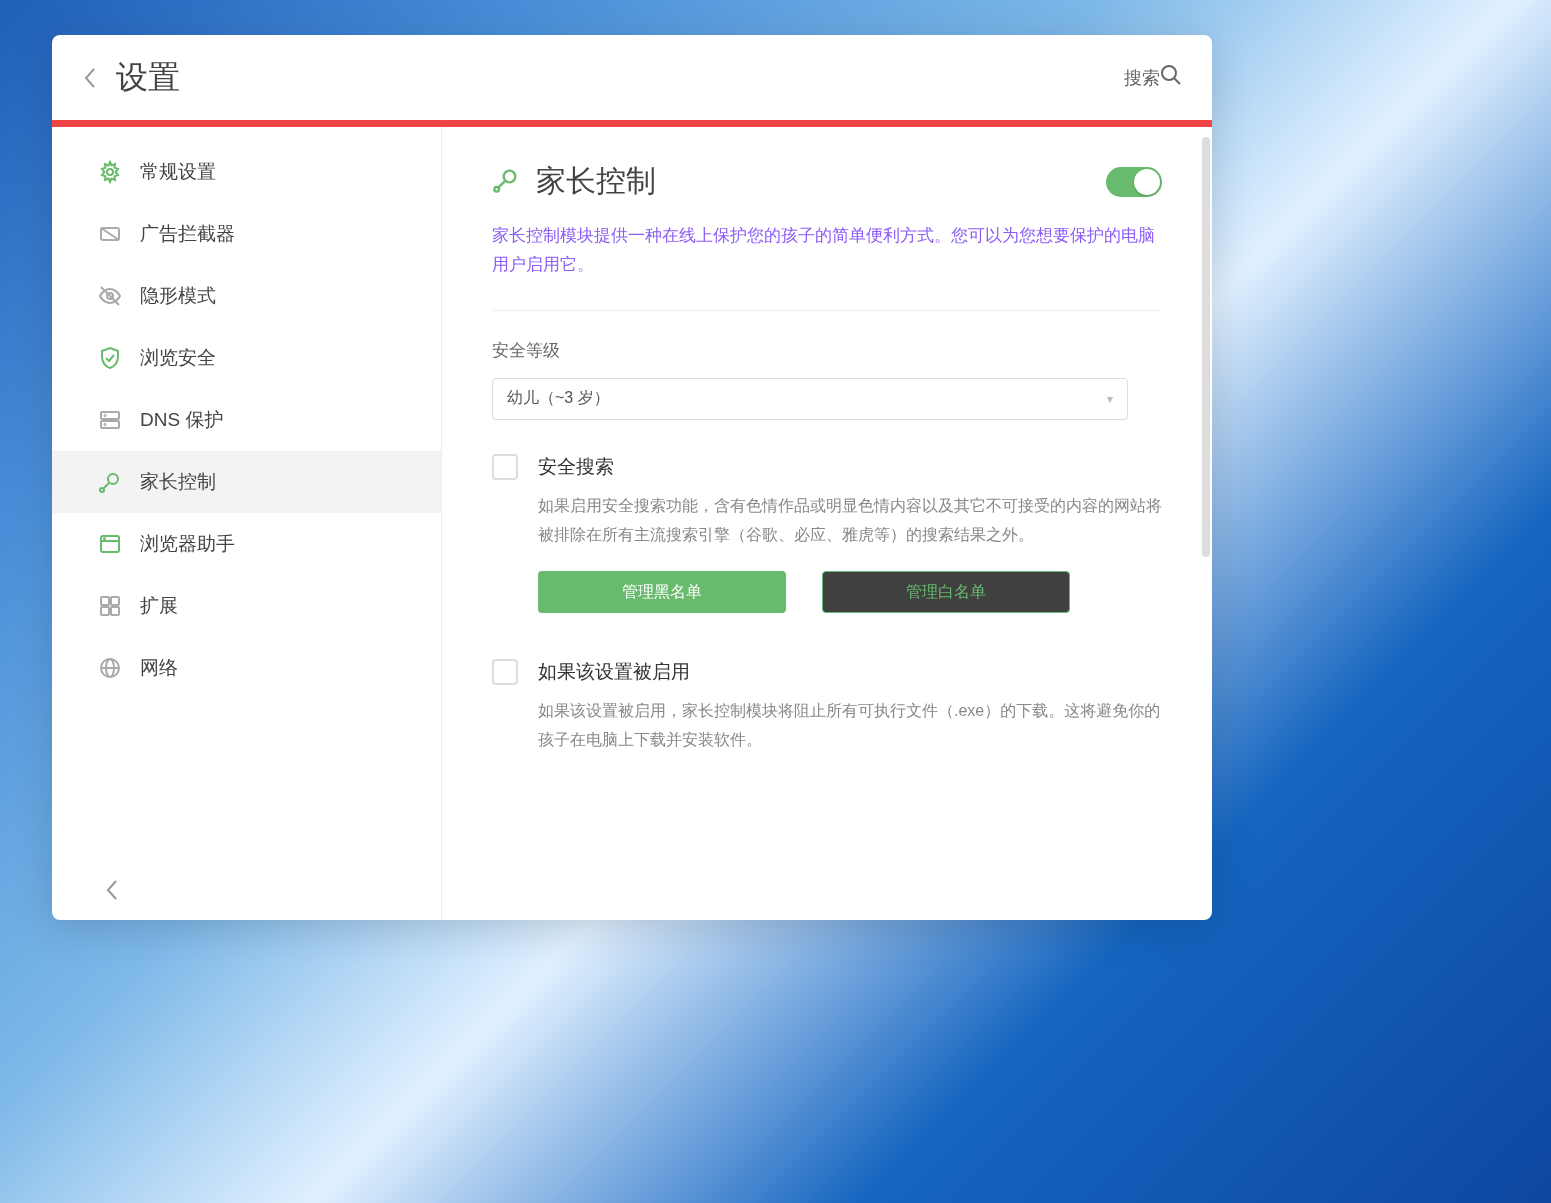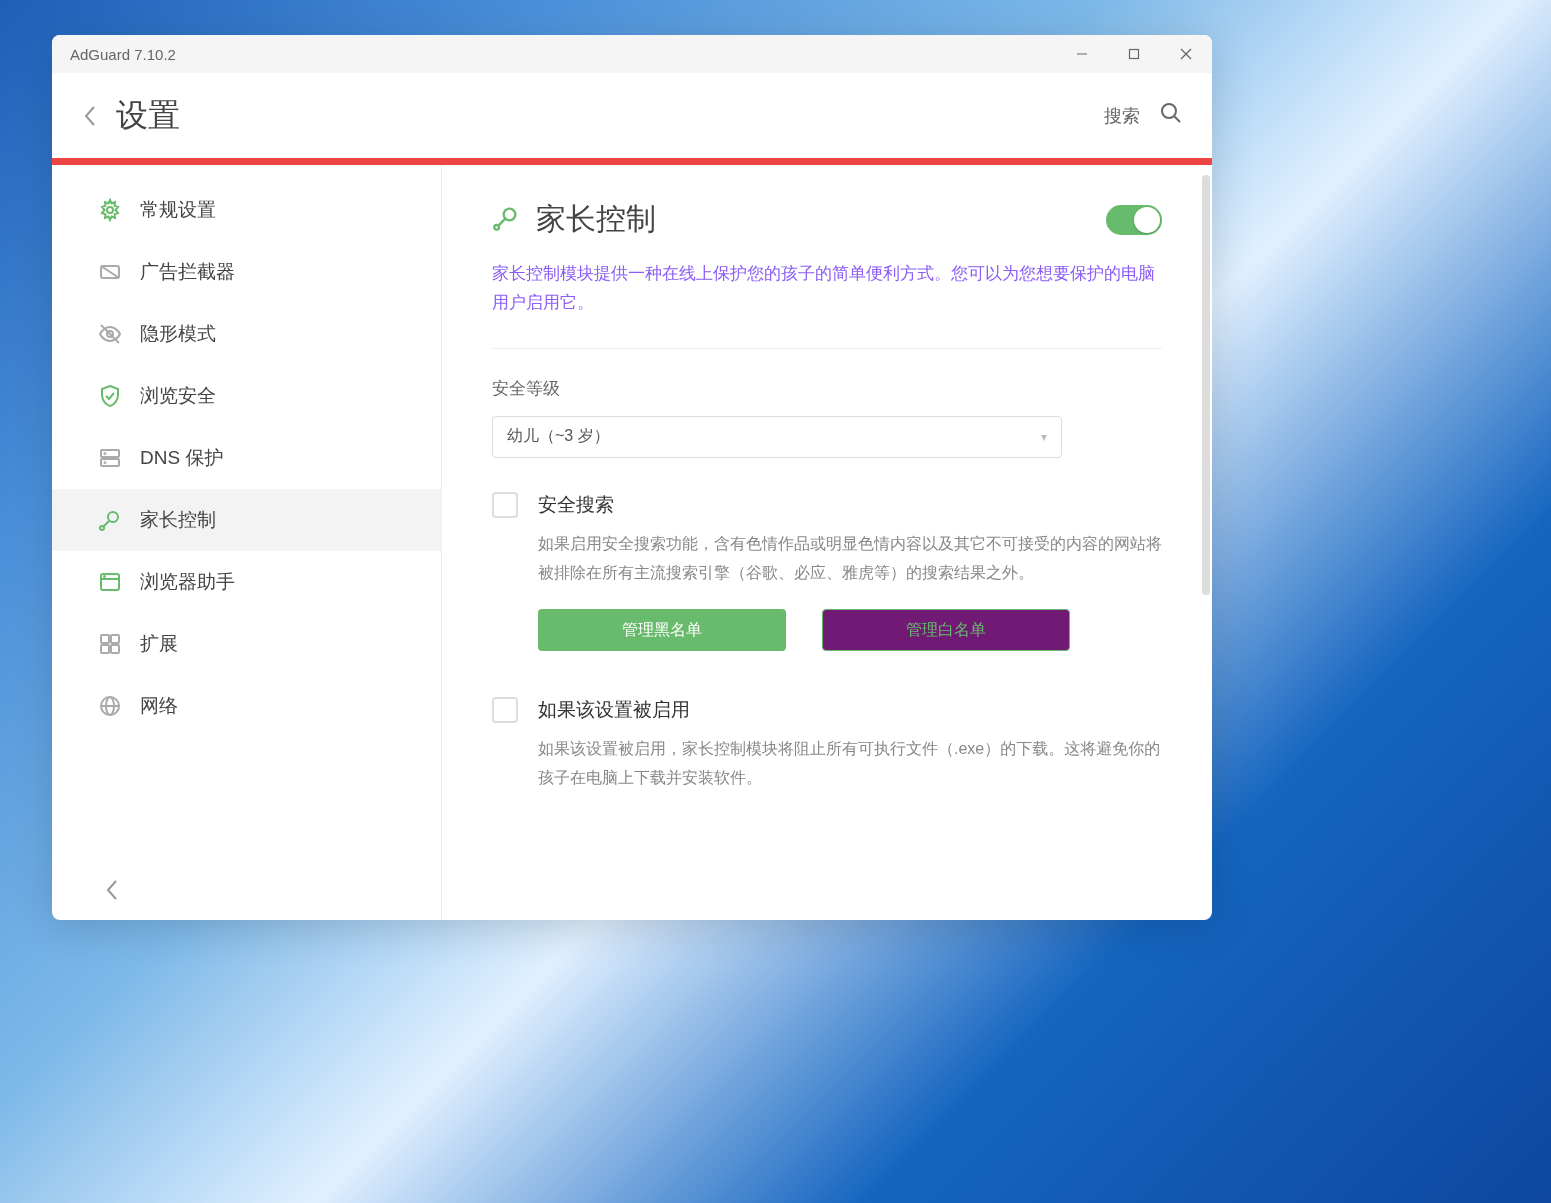--- a/index.html
+++ b/index.html
@@ -62,21 +62,21 @@
 .header-title {
   font-size: 32px;
   color: #444;
   font-weight: 400;
   margin-left: 8px;
 }
 .header .spacer { flex: 1; }
 .search-area {
   display: flex;
   align-items: center;
-  gap: 20px;
+  gap: 0;
   color: #666;
   font-size: 18px;
   cursor: pointer;
 }
 .body {
   flex: 1;
   display: flex;
   overflow: hidden;
 }
 .sidebar {
@@ -173,21 +173,21 @@
 .desc {
   font-size: 17px;
   color: #8b5cf6;
   line-height: 1.7;
   margin-bottom: 30px;
   margin-top: 20px;
 }
 .divider { height: 1px; background: #eee; margin-bottom: 28px; }
 .field-label { font-size: 17px; color: #666; margin-bottom: 16px; }
 .select-box {
-  width: 570px;
+  width: 636px;
   height: 42px;
   border: 1px solid #ddd;
   border-radius: 4px;
   display: flex;
   align-items: center;
   padding: 0 14px;
   font-size: 16px;
   color: #555;
   cursor: pointer;
   margin-bottom: 34px;
@@ -216,49 +216,27 @@
   width: 248px;
   height: 42px;
   border-radius: 4px;
   display: flex;
   align-items: center;
   justify-content: center;
   font-size: 16px;
   cursor: pointer;
 }
 .btn-primary { background: #68bb6c; color: #fff; }
-.btn-outline { background: #701a75; border: 1px solid #68bb6c; color: #68bb6c; }
+.btn-outline { background: #404040; border: 1px solid #68bb6c; color: #68bb6c; }
 </style>
 </head>
 <body>
 
 <div class="window">
 
-  <div class="titlebar">
-    <span>AdGuard 7.10.2</span>
-    <div class="spacer"></div>
-    <div class="win-controls">
-      <div class="win-btn">
-        <svg width="12" height="12" viewBox="0 0 12 12">
-            <line x1="1" y1="6" x2="11" y2="6" stroke="currentColor" stroke-width="1.2"></line>
-          </svg>
-      </div>
-      <div class="win-btn">
-        <svg width="12" height="12" viewBox="0 0 12 12">
-            <rect x="1.5" y="1.5" width="9" height="9" fill="none" stroke="currentColor" stroke-width="1.2"></rect>
-          </svg>
-      </div>
-      <div class="win-btn close">
-        <svg width="12" height="12" viewBox="0 0 12 12">
-            <line x1="1" y1="1" x2="11" y2="11" stroke="currentColor" stroke-width="1.3"></line>
-            <line x1="11" y1="1" x2="1" y2="11" stroke="currentColor" stroke-width="1.3"></line>
-          </svg>
-      </div>
-    </div>
-  </div>
 
   <div class="header">
     <div class="back-btn">
       <svg width="14" height="22" viewBox="0 0 14 22">
           <polyline points="11,2 3,11 11,20" fill="none" stroke="currentColor" stroke-width="2"></polyline>
         </svg>
     </div>
     <div class="header-title">设置</div>
     <div class="spacer"></div>
     <div class="search-area">

